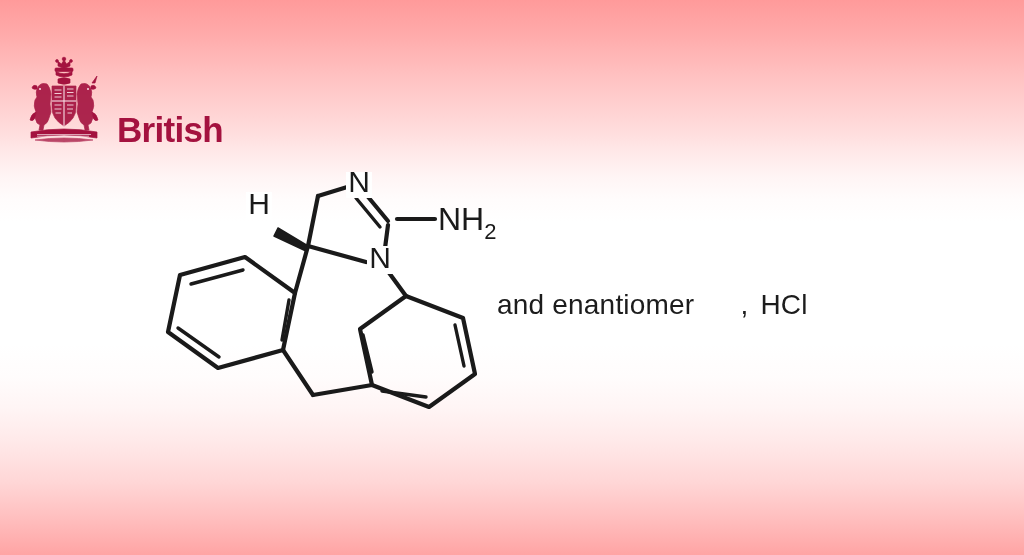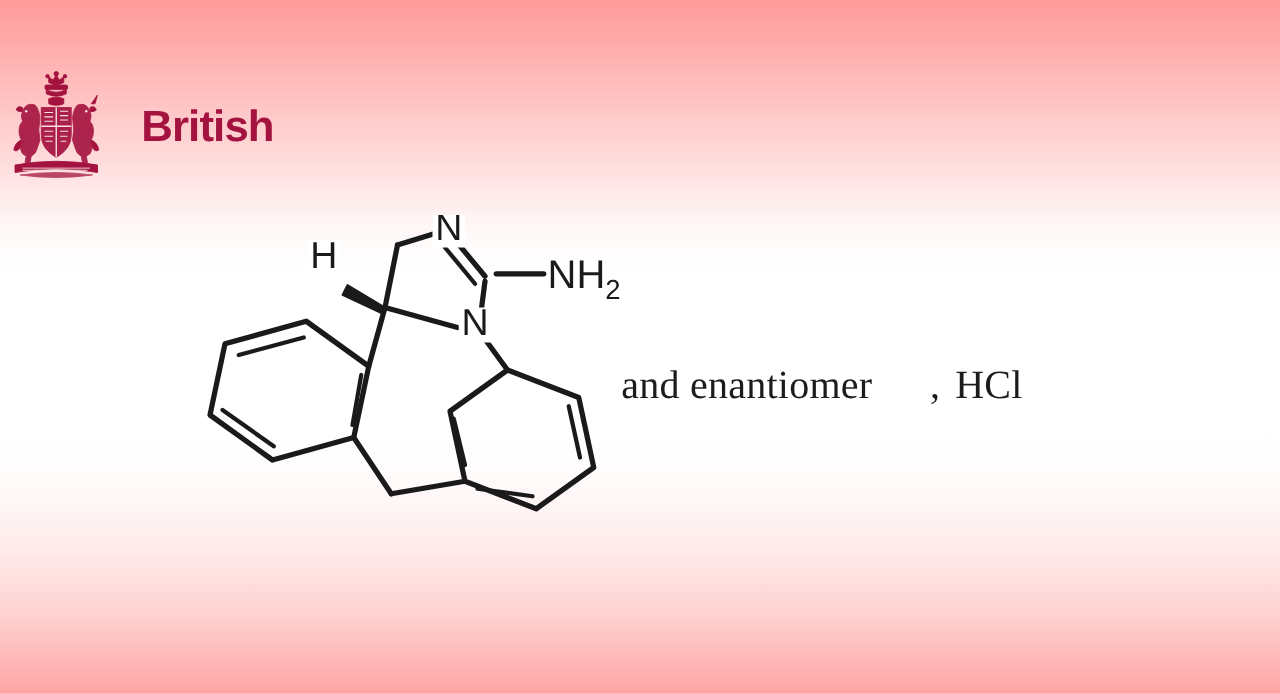--- a/index.html
+++ b/index.html
@@ -37,25 +37,24 @@
       #ffc0c0 93%,
       #ffacac 98%,
       #ffa4a4 100%
     );
     overflow: hidden;
   }
 
   
   #logo-block {
     position: absolute;
-    left: 4px;
+    left: 23px;
     top: 52px;
     display: flex;
-    align-items: center;
-    gap: 15px;
+    align-items: flex-end;
   }
 
   #crest-icon {
     width: 82px;
     height: 92px;
     flex: 0 0 auto;
     margin-top: 4px;
   }
   #crest-icon svg { display: block; }
 
@@ -82,22 +81,22 @@
     width: 360px;
     height: 280px;
   }
   #structure-svg { display: block; }
 
   
   #caption {
     position: absolute;
     left: 497px;
     top: 289px;
-    font-family: Liberation Serif, serif;
-    font-size: 32px;
+    font-family: Liberation Sans, sans-serif;
+    font-size: 28px;
     color: #1c1c1c;
     white-space: nowrap;
     letter-spacing: 0.2px;
   }
   .cap-gap { display: inline-block; width: 46px; }
   .cap-gap2 { display: inline-block; width: 12px; }
 </style>
 </head>
 <body>
 

